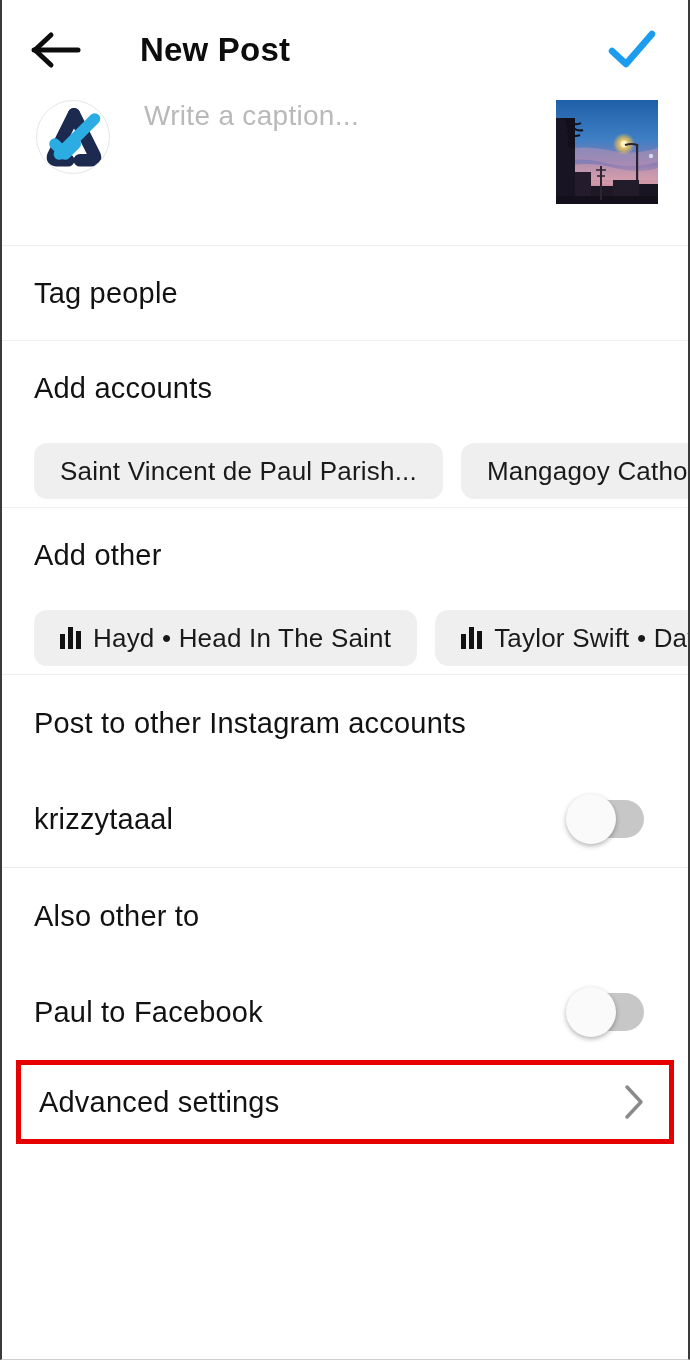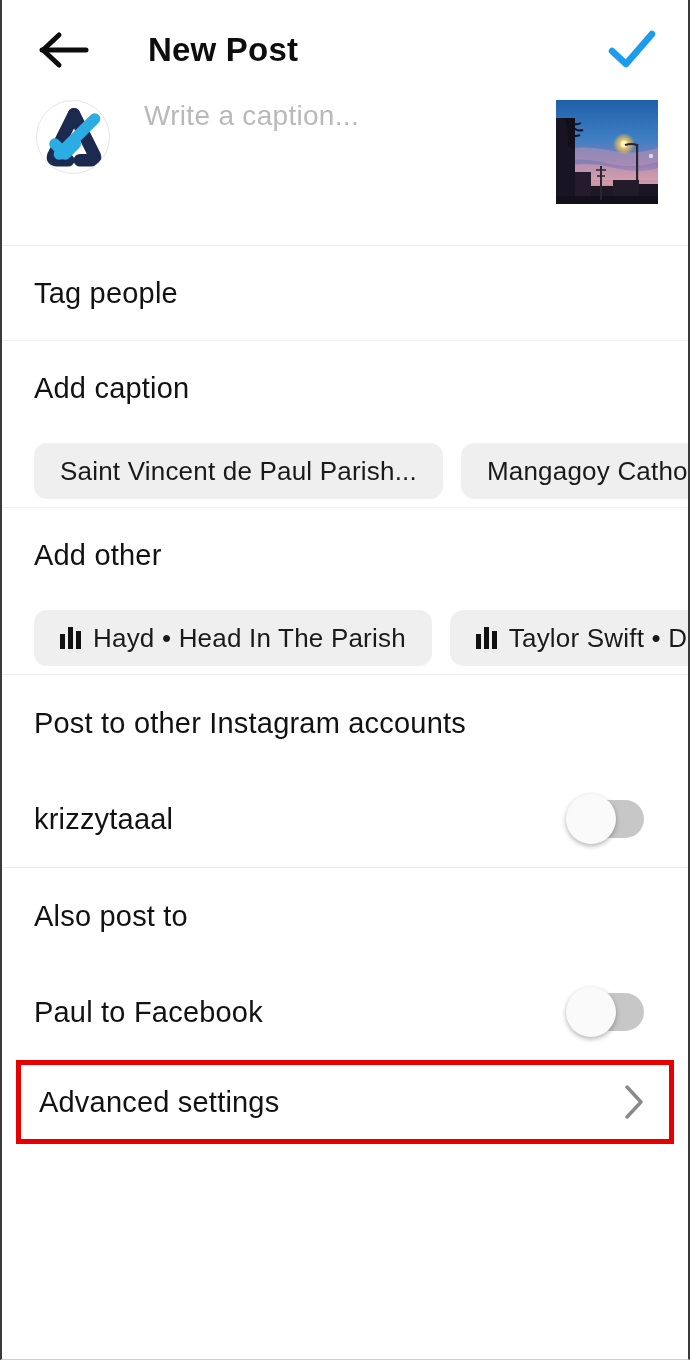--- a/index.html
+++ b/index.html
@@ -21,21 +21,21 @@
     border-right: 2px solid #3a3a3a;
     border-bottom: 1px solid #cfcfcf;
     overflow: hidden;
   }
 
   
   .header {
     height: 100px;
     display: flex;
     align-items: center;
-    padding: 0 26px 0 36px;
+    padding: 0 26px 0 28px;
     background: #ffffff;
   }
   .back-btn {
     width: 58px;
     height: 58px;
     display: flex;
     align-items: center;
     justify-content: flex-start;
     flex: none;
   }
@@ -295,21 +295,21 @@
       </svg>
     </div>
   </div>
 
   <div class="row row-tall">
     <span class="row-label">Tag people</span>
   </div>
   <div class="divider"></div>
 
   <div class="row row-tall">
-    <span class="row-label">Add caption</span>
+    <span class="row-label">Add accounts</span>
   </div>
   <div class="chips">
     <div class="chip">
       <span>Saint Vincent de Paul Parish...</span>
     </div>
     <div class="chip clipped">
       <span>Mangagoy  Catholic Church</span>
     </div>
   </div>
   <div class="divider"></div>
@@ -317,21 +317,21 @@
   <div class="row row-tall">
     <span class="row-label">Add other</span>
   </div>
   <div class="chips">
     <div class="chip">
       <span class="music-icon">
           <i></i>
           <i></i>
           <i></i>
         </span>
-      <span>Hayd • Head In The Parish</span>
+      <span>Hayd • Head In The Saint</span>
     </div>
     <div class="chip clipped">
       <span class="music-icon">
           <i></i>
           <i></i>
           <i></i>
         </span>
       <span>Taylor Swift • Daylight</span>
     </div>
   </div>
@@ -342,21 +342,21 @@
   </div>
   <div class="toggle-row">
     <span class="row-label">krizzytaaal</span>
     <span class="toggle">
       <span class="knob"></span>
     </span>
   </div>
   <div class="section-gap"></div>
 
   <div class="section-head">
-    <span class="row-label">Also post to</span>
+    <span class="row-label">Also other to</span>
   </div>
   <div class="toggle-row">
     <span class="row-label">Paul to Facebook</span>
     <span class="toggle">
       <span class="knob"></span>
     </span>
   </div>
 
   <div class="adv-wrap">
     <div class="adv-row">

